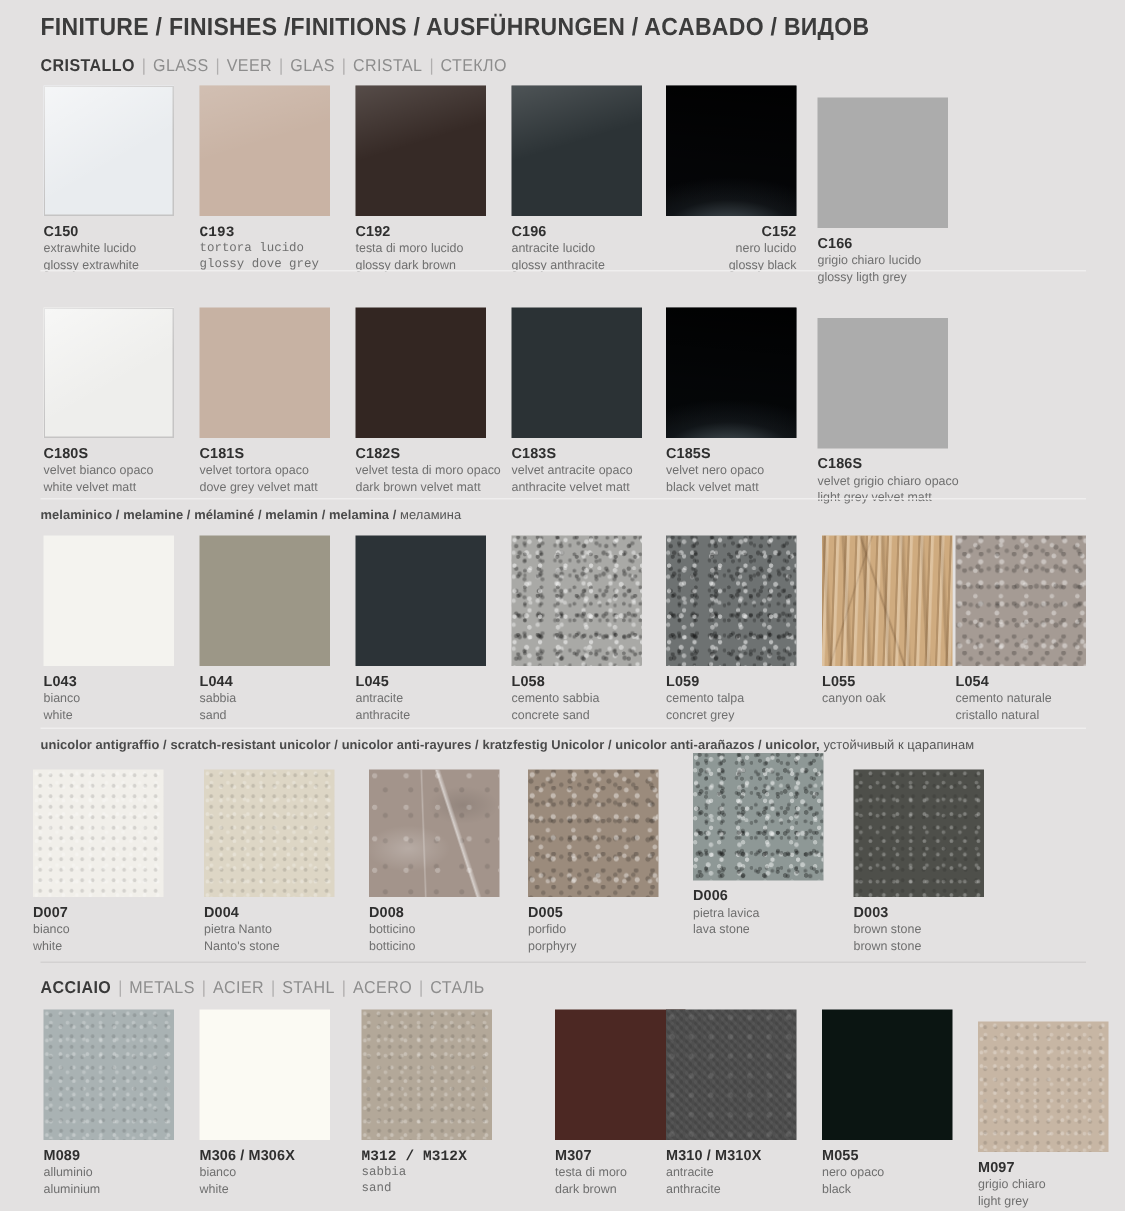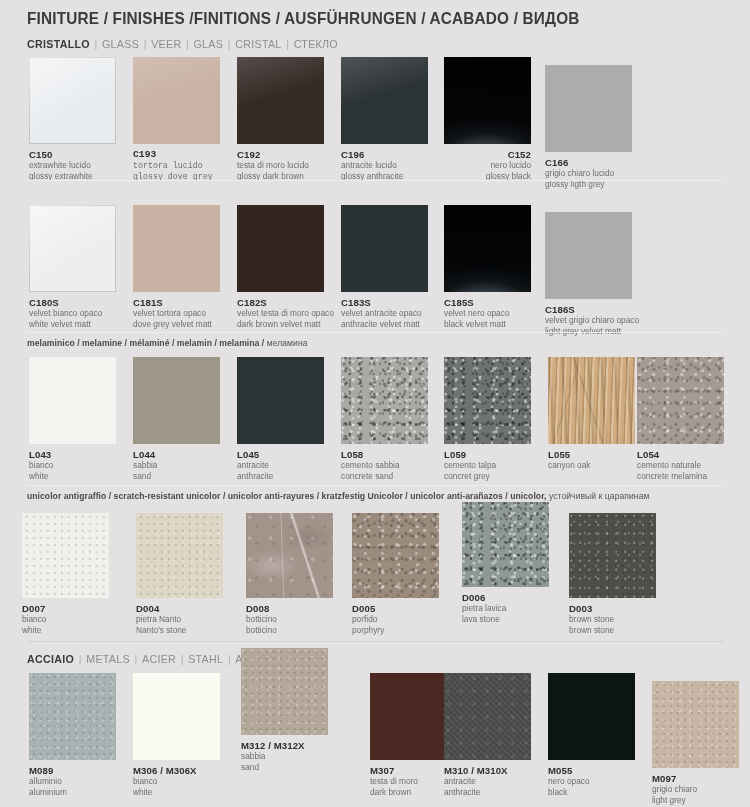--- a/index.html
+++ b/index.html
@@ -315,21 +315,21 @@
     <div class="cell" style="left:548px;top:357px;">
       <div class="sw tex-wood" style="background:#cfab7f;"></div>
       <div class="code">L055</div>
       <div class="desc">canyon oak</div>
       <div class="desc"></div>
     </div>
     <div class="cell" style="left:637px;top:357px;">
       <div class="sw tex-spec2" style="background:#a59b94;"></div>
       <div class="code">L054</div>
       <div class="desc">cemento naturale</div>
-      <div class="desc">concrete melamina</div>
+      <div class="desc">cristallo natural</div>
     </div>
   </div>
 
   <div class="rule" style="top:485px;"></div>
   <div class="sub-head" style="top:491px;"><span>unicolor antigraffio / scratch-resistant unicolor / unicolor anti-rayures / kratzfestig Unicolor / unicolor anti-arañazos / unicolor, </span><span class="ru">устойчивый к царапинам</span></div>
 
   <div class="row">
     <div class="cell" style="left:22px;top:513px;">
       <div class="sw tex-fine" style="background:#f1efea;width:87px;height:85px;"></div>
       <div class="code">D007</div>
@@ -379,21 +379,21 @@
       <div class="code">M089</div>
       <div class="desc">alluminio</div>
       <div class="desc">aluminium</div>
     </div>
     <div class="cell" style="left:133px;top:673px;">
       <div class="sw" style="background:#fbfaf3;"></div>
       <div class="code">M306 / M306X</div>
       <div class="desc">bianco</div>
       <div class="desc">white</div>
     </div>
-    <div class="cell" style="left:241px;top:648px;">
+    <div class="cell" style="left:241px;top:673px;font-family:Liberation Mono, monospace;">
       <div class="sw tex-fine" style="background:#b3a899;"></div>
       <div class="code">M312 / M312X</div>
       <div class="desc">sabbia</div>
       <div class="desc">sand</div>
     </div>
     <div class="cell" style="left:370px;top:673px;">
       <div class="sw" style="background:#4c2823;"></div>
       <div class="code">M307</div>
       <div class="desc">testa di moro</div>
       <div class="desc">dark brown</div>

